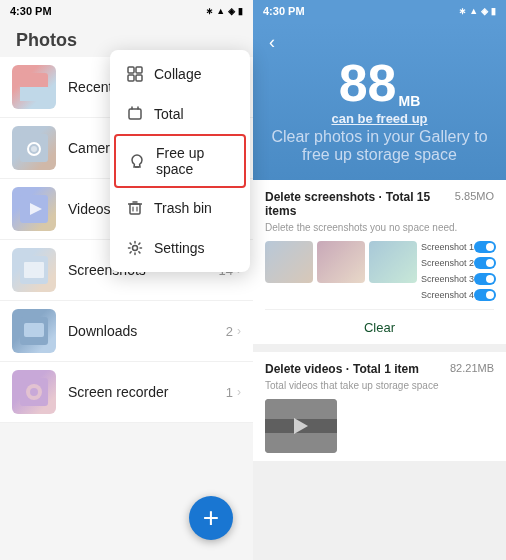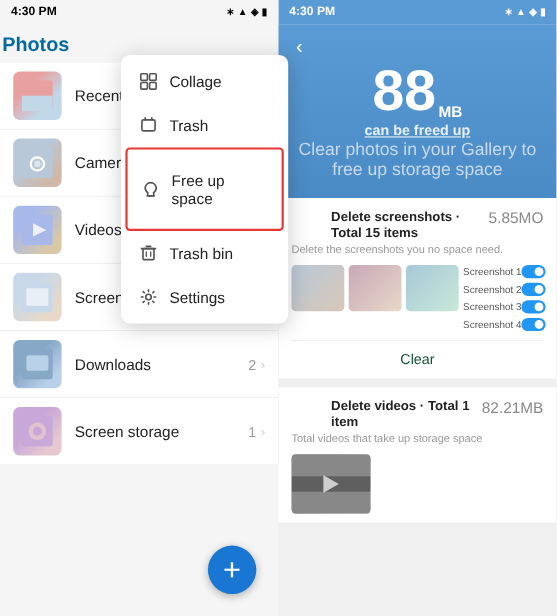--- a/index.html
+++ b/index.html
@@ -32,24 +32,24 @@
       font-weight: 600;
       color: #000;
     }
     .status-icons {
       display: flex;
       align-items: center;
       gap: 3px;
       font-size: 9px;
     }
     .page-title-bar {
-      padding: 8px 2px 6px;
+      padding: 8px 16px 6px;
       font-size: 18px;
       font-weight: 600;
-      color: #0369a1;
+      color: #404040;
     }
     .photo-list {
       flex: 1;
       overflow: hidden;
     }
     .photo-item {
       display: flex;
       align-items: center;
       padding: 8px 12px;
       background: #fff;
@@ -105,41 +105,41 @@
       cursor: pointer;
       box-shadow: 0 2px 8px rgba(0,0,0,0.3);
       z-index: 5;
     }
 
     
     .dropdown-overlay {
       position: absolute;
       top: 50px;
       left: 110px;
-      width: 152px;
+      width: 140px;
       background: #fff;
       border-radius: 8px;
       box-shadow: 0 4px 20px rgba(0,0,0,0.2);
       z-index: 20;
       padding: 4px 0;
     }
     .menu-item {
       display: flex;
       align-items: center;
       padding: 11px 16px;
       cursor: pointer;
       font-size: 14px;
       color: #222;
       gap: 10px;
     }
     .menu-item.active {
       border: 2px solid #e53935;
       border-radius: 4px;
       margin: 0 4px;
-      padding: 20px 12px;
+      padding: 9px 12px;
     }
     .menu-icon {
       width: 18px;
       height: 18px;
       display: flex;
       align-items: center;
       justify-content: center;
       flex-shrink: 0;
     }
 
@@ -228,24 +228,23 @@
     .section-header {
       display: flex;
       justify-content: space-between;
       align-items: flex-start;
       margin-bottom: 4px;
     }
     .section-title {
       font-size: 12px;
       font-weight: 600;
       color: #222;
-      margin-left: 36px;
     }
     .section-size {
-      font-size: 14px;
+      font-size: 11px;
       color: #888;
     }
     .section-desc {
       font-size: 10px;
       color: #999;
       margin-bottom: 8px;
     }
     .thumb-row {
       display: flex;
       gap: 4px;
@@ -399,21 +398,21 @@
       <span class="chevron-right">›</span>
     </div>
     <div class="photo-item">
       <div class="photo-thumb thumb-screenrec">
         <svg width="28" height="28" viewBox="0 0 28 28">
           <rect width="28" height="28" fill="#c8a8d8" rx="3"></rect>
           <circle cx="14" cy="14" r="8" fill="#e8c8d0" opacity="0.8"></circle>
           <circle cx="14" cy="14" r="4" fill="#c8a8d8"></circle>
         </svg>
       </div>
-      <span class="photo-label">Screen storage</span>
+      <span class="photo-label">Screen recorder</span>
       <span class="photo-count">1</span>
       <span class="chevron-right">›</span>
     </div>
   </div>
 
   <div class="fab-btn">+</div>
 
   <div class="dropdown-overlay">
     <div class="menu-item">
       <span class="menu-icon">
@@ -427,21 +426,21 @@
       <span>Collage</span>
     </div>
     <div class="menu-item">
       <span class="menu-icon">
         <svg width="16" height="16" viewBox="0 0 16 16" fill="none">
           <rect x="2" y="3" width="12" height="10" rx="1.5" stroke="#555" stroke-width="1.5"></rect>
           <line x1="5" y1="3" x2="5" y2="1" stroke="#555" stroke-width="1.5" stroke-linecap="round"></line>
           <line x1="11" y1="3" x2="11" y2="1" stroke="#555" stroke-width="1.5" stroke-linecap="round"></line>
         </svg>
       </span>
-      <span>Trash</span>
+      <span>Total</span>
     </div>
     <div class="menu-item active">
       <span class="menu-icon">
         <svg width="16" height="16" viewBox="0 0 16 16" fill="none">
           <path d="M8 2C5.24 2 3 4.24 3 7c0 1.8.95 3.36 2.38 4.27L5 14h6l-.38-2.73C12.05 10.36 13 8.8 13 7c0-2.76-2.24-5-5-5z" stroke="#555" stroke-width="1.5" fill="none"></path>
           <line x1="6" y1="14" x2="10" y2="14" stroke="#555" stroke-width="1.5"></line>
         </svg>
       </span>
       <span>Free up space</span>
     </div>

